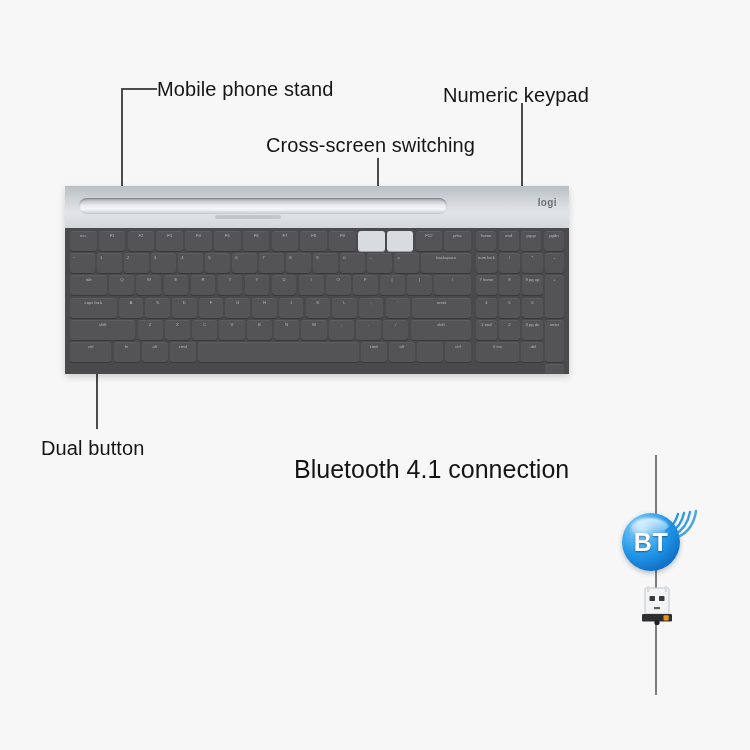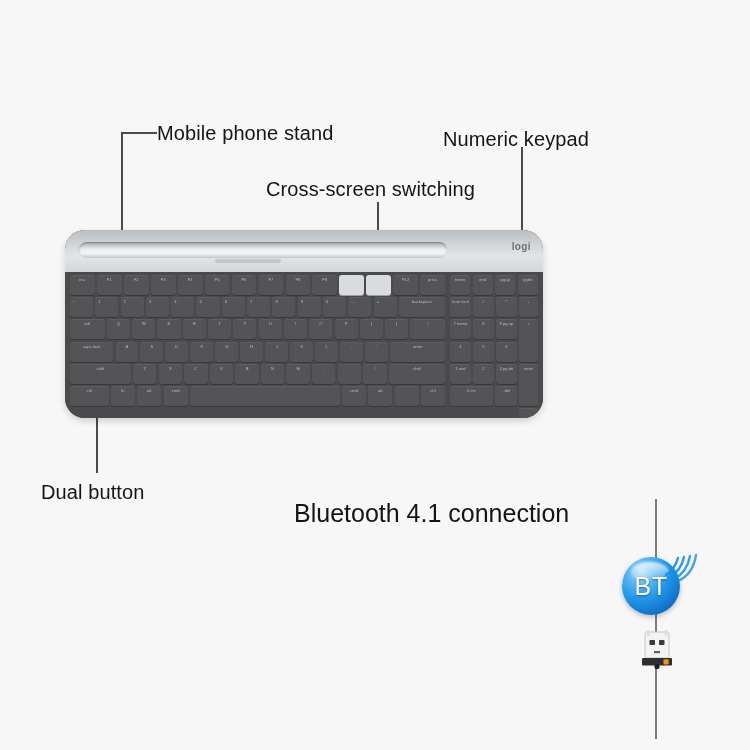--- a/index.html
+++ b/index.html
@@ -4,21 +4,21 @@
 <style>
   html,body{margin:0;padding:0;}
   body{
     width:750px;height:750px;
     background:#f7f7f7;
     font-family:"Liberation Sans", sans-serif;
     position:relative;
     overflow:hidden;
     color:#141414;
   }
-  .stage{position:absolute;inset:0;margin-top:44px;}
+  .stage{position:absolute;inset:0;}
 
   
   .label{
     position:absolute;
     font-size:20px;
     letter-spacing:.1px;
     white-space:nowrap;
     color:#151515;
   }
   #lbl-stand{left:157px;top:78px;}
@@ -48,24 +48,25 @@
   #ln-num-v{left:521px;top:103px;height:129px;}
   #dot-num{left:518px;top:227px;}
 
   
   #dot-mute{left:93px;top:350px;}
   #ln-mute-v{left:96px;top:357px;height:72px;}
 
   
   #keyboard{
     position:absolute;left:65px;top:186px;width:478px;height:188px;
-    border-radius:20px;
+    border-radius:0;
     background:#3f3f42;
     box-shadow:0 3px 7px rgba(0,0,0,.17);
     overflow:hidden;
+    padding-left:26px;
   }
   
   #kb-top{
     position:absolute;left:0;top:0;width:100%;height:42px;
     background:linear-gradient(180deg,#b9bec3 0%,#ccd1d5 28%,#e2e5e8 62%,#d3d7da 100%);
   }
   #stand-groove{
     position:absolute;left:14px;top:12px;width:368px;height:16px;
     border-radius:9px;
     background:linear-gradient(180deg,#a8aeb4 0%,#e9ecee 45%,#f4f6f7 70%,#c6cace 100%);
@@ -143,21 +144,21 @@
     box-shadow:0 2px 5px rgba(0,0,0,.25);
   }
   #bt-gloss{
     position:absolute;left:9px;top:5px;width:38px;height:20px;border-radius:50%;
     background:linear-gradient(180deg,rgba(255,255,255,.78),rgba(255,255,255,0));
     filter:blur(1px);
   }
   #bt-text{
     position:absolute;left:0;top:0;width:58px;height:58px;
     display:flex;align-items:center;justify-content:center;
-    font-size:25px;font-weight:400;color:#ffffff;
+    font-size:25px;font-weight:700;color:#ffffff;
     text-shadow:0 1px 2px rgba(0,40,90,.55);
     letter-spacing:.5px;
   }
   #bt-waves{position:absolute;left:36px;top:-12px;width:48px;height:48px;}
 
   
   #usb-icon{position:absolute;left:633px;top:583px;width:48px;height:48px;}
 </style>
 </head>
 <body>

